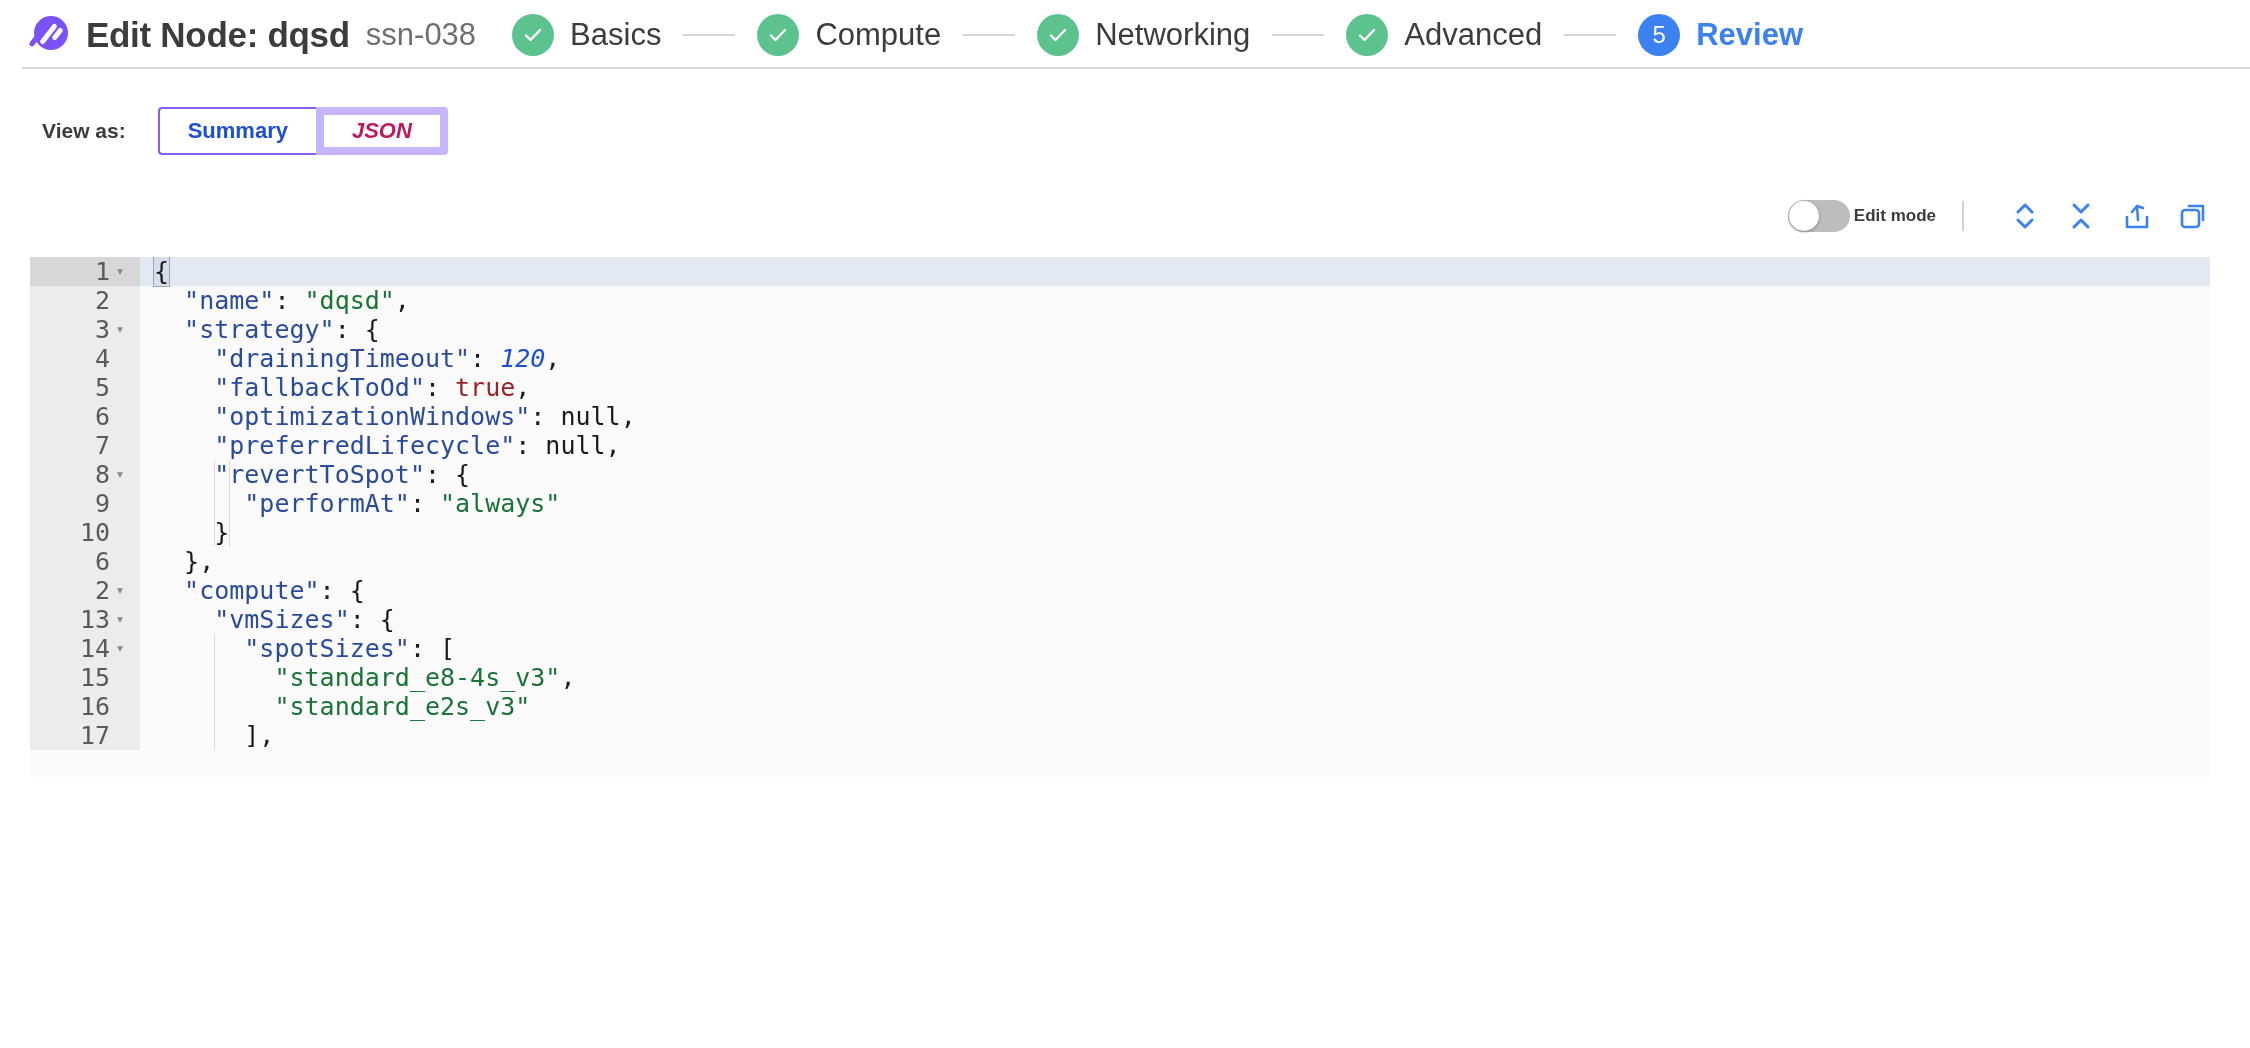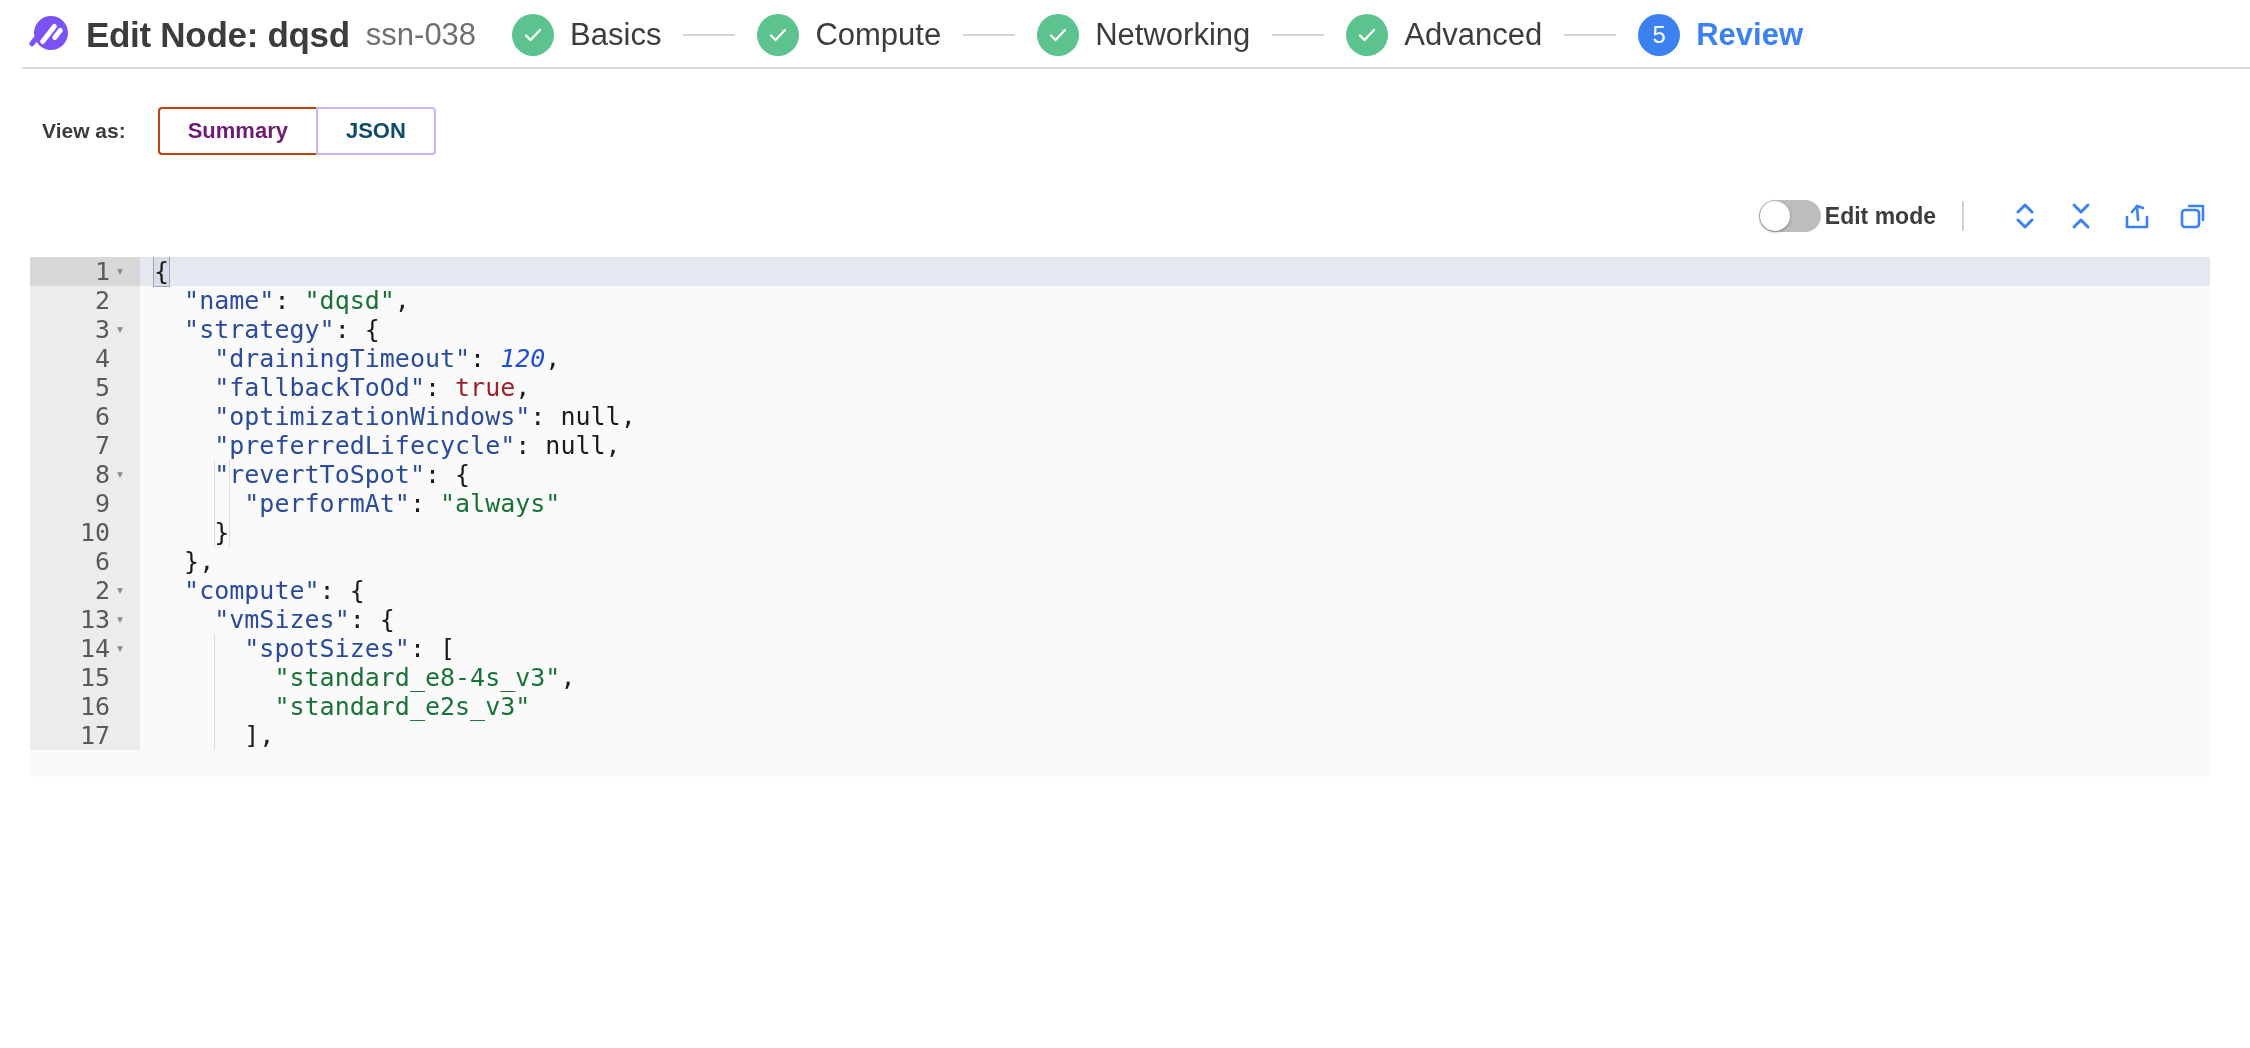--- a/index.html
+++ b/index.html
@@ -138,29 +138,30 @@
   }
   .seg-btn {
     display: flex;
     align-items: center;
     justify-content: center;
     padding: 0 28px;
     font-size: 22px;
     font-weight: bold;
     background: #ffffff;
     cursor: pointer;
-    border: 2px solid #c2410c;
-    color: #701a75;
+    border: 2px solid #8b5cf6;
+    color: #1d4ed8;
   }
   .seg-btn:first-child { border-radius: 4px 0 0 4px; border-right: none; }
   .seg-btn:last-child  { border-radius: 0 4px 4px 0; }
   .seg-btn.selected {
-    border: 2px solid #c4b5fd;
-    color: #0c4a6e;
+    border: 8px solid #c4b5fd;
+    color: #be185d;
     z-index: 2;
+    font-style: italic;
   }
 
   
   .editor-toolbar {
     display: flex;
     align-items: center;
     justify-content: flex-end;
     padding: 40px 36px 0 0;
   }
   .toggle {
@@ -173,21 +174,21 @@
   }
   .toggle-knob {
     position: absolute;
     left: 1px; top: 1px;
     width: 30px; height: 30px;
     border-radius: 50%;
     background: #ffffff;
     box-shadow: 0 1px 3px rgba(0,0,0,0.35);
   }
   .toggle-label {
-    font-size: 23px;
+    font-size: 17px;
     font-weight: bold;
     color: #3c3c3c;
     margin-left: 4px;
   }
   .tb-divider {
     width: 2px;
     height: 30px;
     background: #d0d0d0;
     margin: 0 26px;
   }

